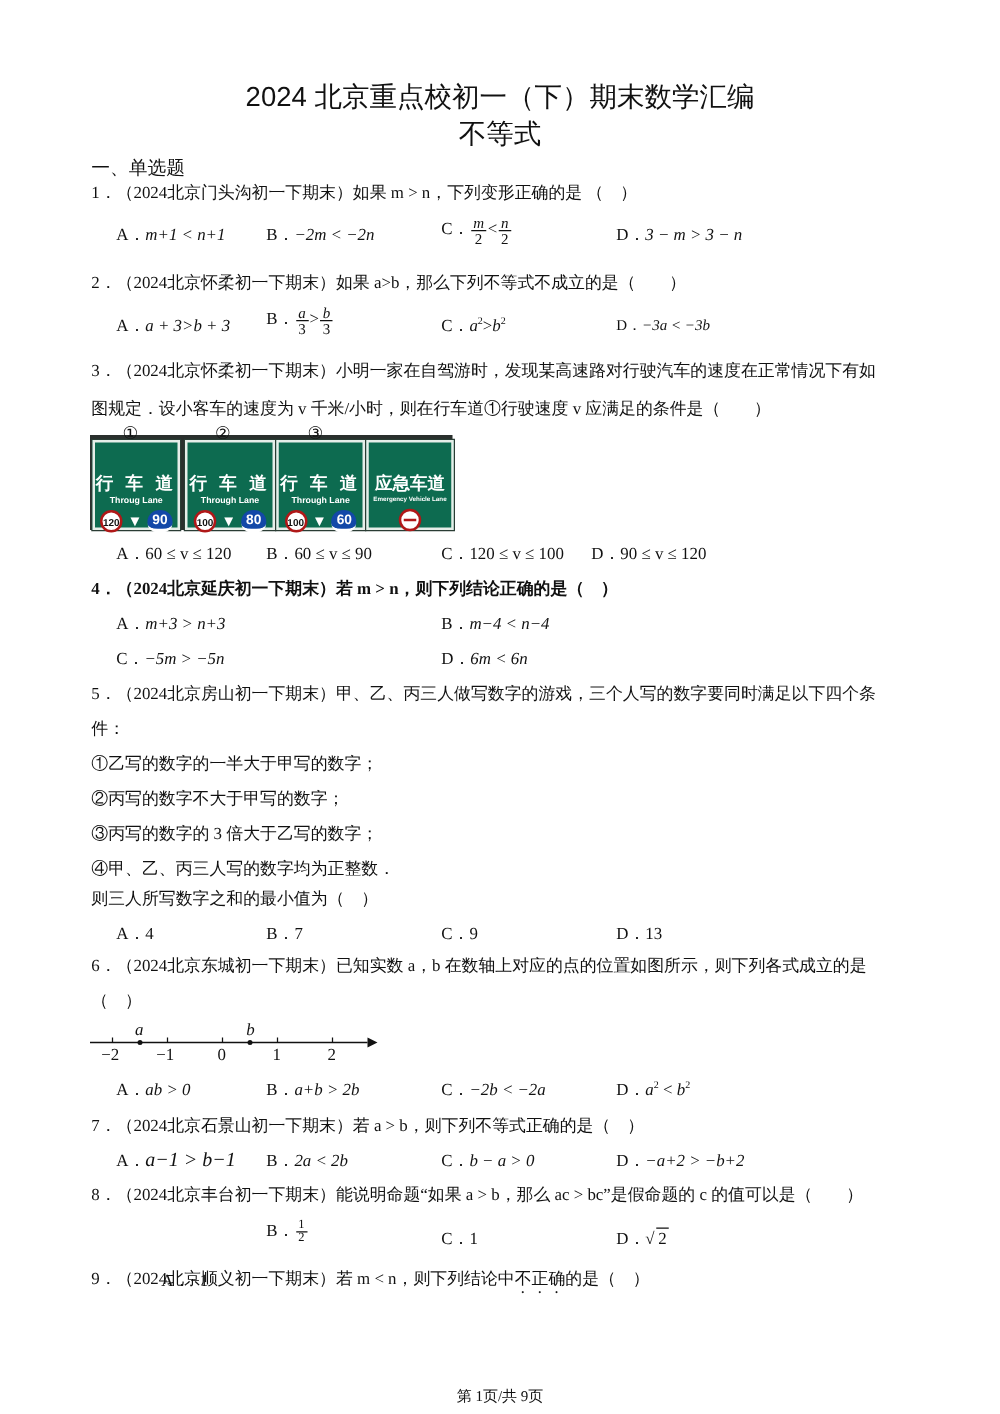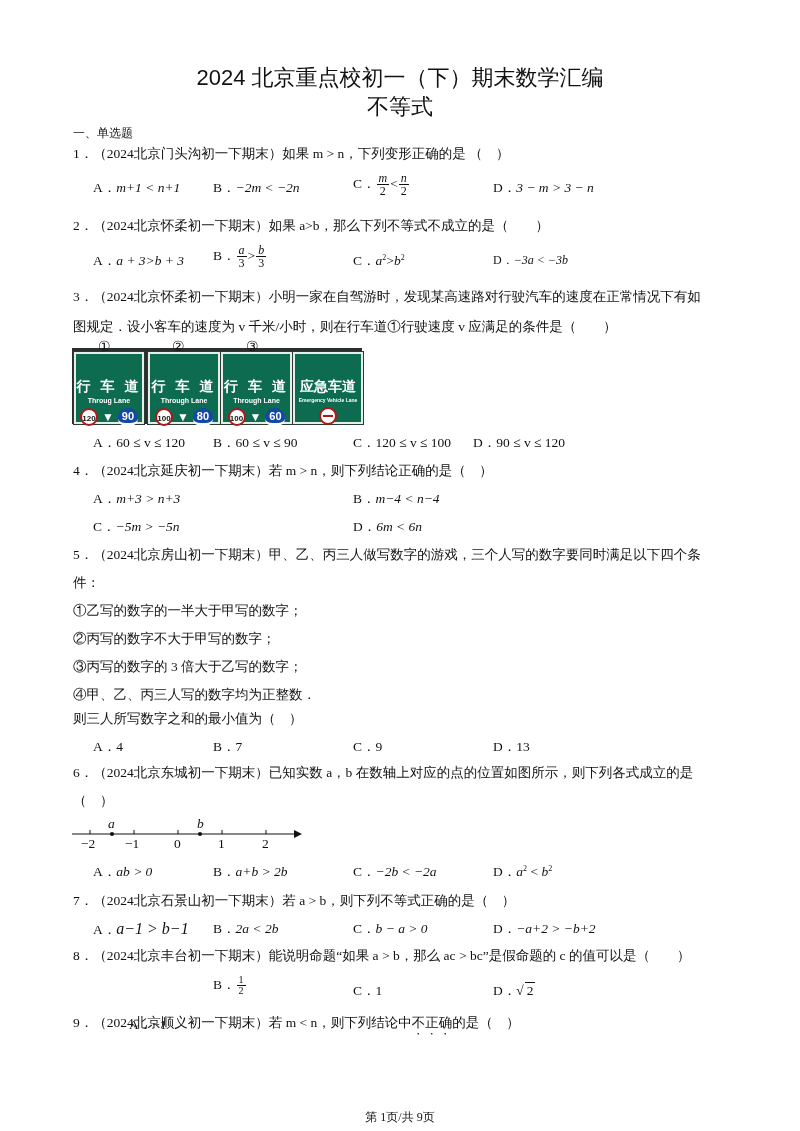--- a/index.html
+++ b/index.html
@@ -36,21 +36,21 @@
   .dotu { text-emphasis: dot; -webkit-text-emphasis: dot; text-emphasis-position: under; -webkit-text-emphasis-position: under; }
 </style>
 </head>
 <body>
 
 <div>
 
   <div class="title t1">2024 北京重点校初一（下）期末数学汇编</div>
   <div class="title t2">不等式</div>
 
-  <div class="abs" style="left:73px; top:125px; font-family:'Liberation Sans','DejaVu Sans',sans-serif; font-size:12px;">一、单选题</div>
+  <div class="abs" style="left:73px; top:125px; font-family:'Liberation Sans','DejaVu Sans',sans-serif; font-size:15px;">一、单选题</div>
 
   <div class="abs q" style="top:145px;">
     <span>1．</span><span>（2024北京门头沟初一下期末）</span><span>如果 m &gt; n，下列变形正确的是 （　）</span>
   </div>
   <div class="opt" style="left:93px; top:179px;">A．<i class="v">m+1 &lt; n+1</i></div>
   <div class="opt" style="left:213px; top:179px;">B．<i class="v">−2m &lt; −2n</i></div>
   <div class="opt" style="left:353px; top:172px;">C．<span class="frac">
         <span class="num"><i>m</i></span>
         <span class="den">2</span>
       </span>&lt;<span class="frac">
@@ -118,21 +118,21 @@
           <span style="position:absolute;left:2px;right:2px;top:6px;height:2px;background:#b01818;"></span>
         </span>
       </div>
   </div>
 
   <div class="opt" style="left:93px; top:434px;">A．<span>60 ≤ v ≤ 120</span></div>
   <div class="opt" style="left:213px; top:434px;">B．<span>60 ≤ v ≤ 90</span></div>
   <div class="opt" style="left:353px; top:434px;">C．<span>120 ≤ v ≤ 100</span></div>
   <div class="opt" style="left:473px; top:434px;">D．<span>90 ≤ v ≤ 120</span></div>
 
-  <div class="abs q" style="top:462px;">
+  <div class="abs q" style="top:462px;font-weight:bold;">
     <span>4．</span><span>（2024北京延庆初一下期末）</span><span>若 m &gt; n，则下列结论正确的是（　）</span>
   </div>
   <div class="opt" style="left:93px; top:490px;">A．<i class="v">m+3 &gt; n+3</i></div>
   <div class="opt" style="left:353px; top:490px;">B．<i class="v">m−4 &lt; n−4</i></div>
   <div class="opt" style="left:93px; top:518px;">C．<i class="v">−5m &gt; −5n</i></div>
   <div class="opt" style="left:353px; top:518px;">D．<i class="v">6m &lt; 6n</i></div>
 
   <div class="abs q" style="top:546px;">
     <span>5．</span><span>（2024北京房山初一下期末）</span><span>甲、乙、丙三人做写数字的游戏，三个人写的数字要同时满足以下四个条</span>
   </div>

